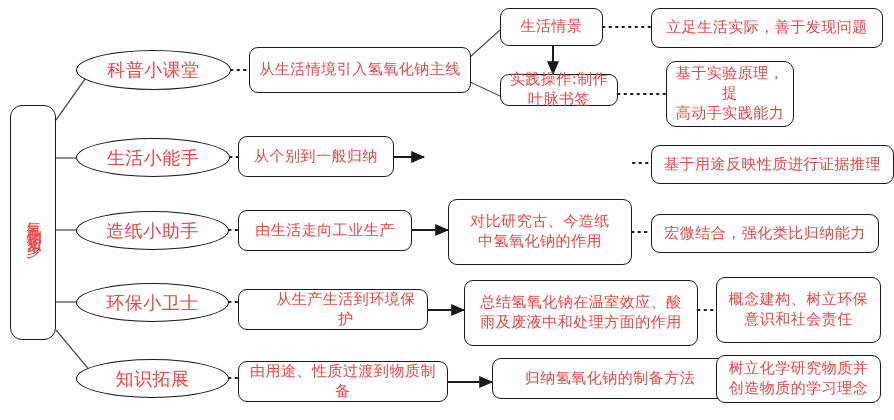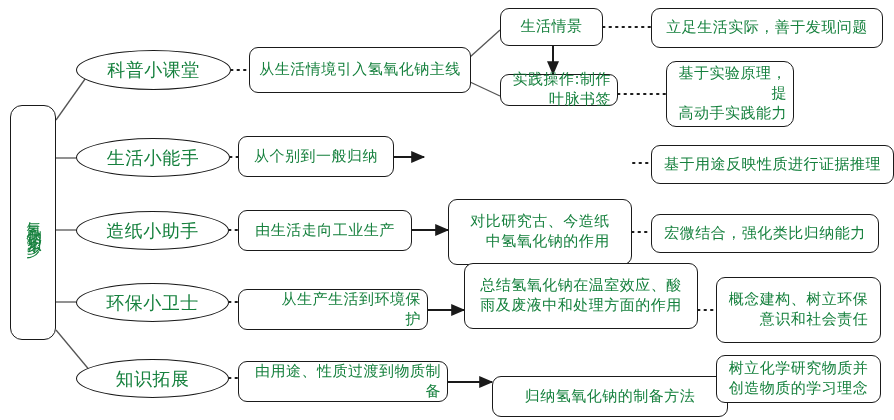--- a/index.html
+++ b/index.html
@@ -24,22 +24,22 @@
     pointer-events: none;
   }
   .node {
     position: absolute;
     box-sizing: border-box;
     border: 1.6px solid #1a1a1a;
     background: #ffffff;
     display: flex;
     align-items: center;
     justify-content: center;
-    text-align: right;
-    color: #15803d;
+    text-align: center;
+    color: #ef4444;
     line-height: 1.32;
     letter-spacing: 0.5px;
   }
   .rbox {
     border-radius: 9px;
   }
   .ellipse {
     border-radius: 50%;
   }
   .root-node {
@@ -135,28 +135,28 @@
 
   <div class="node rbox lvl3 pad" style="left:448px; top:199px; width:184px; height:66px; white-space:pre-line;">对比研究古、今造纸
 中氢氧化钠的作用</div>
 
   <div class="node rbox lvl4 pad" style="left:651px; top:214px; width:228px; height:39px;">宏微结合，强化类比归纳能力</div>
 
   <div class="node ellipse lvl1" style="left:76px; top:283px; width:153px; height:39px;">环保小卫士</div>
 
   <div class="node rbox lvl2 pad" style="left:238px; top:289px; width:190px; height:41px;padding-left:32px;">从生产生活到环境保护</div>
 
-  <div class="node rbox lvl3 pad" style="left:464px; top:263px; width:234px; height:66px; white-space:pre-line;">总结氢氧化钠在温室效应、酸
+  <div class="node rbox lvl3 pad" style="left:464px; top:280px; width:234px; height:66px; white-space:pre-line;">总结氢氧化钠在温室效应、酸
 雨及废液中和处理方面的作用</div>
 
   <div class="node rbox lvl4 pad" style="left:716px; top:277px; width:165px; height:66px; white-space:pre-line;">概念建构、树立环保
 意识和社会责任</div>
 
   <div class="node ellipse lvl1" style="left:76px; top:359px; width:153px; height:39px;">知识拓展</div>
 
   <div class="node rbox lvl2 pad" style="left:238px; top:361px; width:210px; height:41px;">由用途、性质过渡到物质制备</div>
 
-  <div class="node rbox lvl3 pad" style="left:492px; top:376px; width:236px; height:41px;">归纳氢氧化钠的制备方法</div>
+  <div class="node rbox lvl3 pad" style="left:492px; top:358px; width:236px; height:41px;">归纳氢氧化钠的制备方法</div>
 
   <div class="node rbox lvl4 pad" style="left:716px; top:355px; width:165px; height:48px; white-space:pre-line;">树立化学研究物质并
 创造物质的学习理念</div>
 
 </div>
 
 </body></html>

